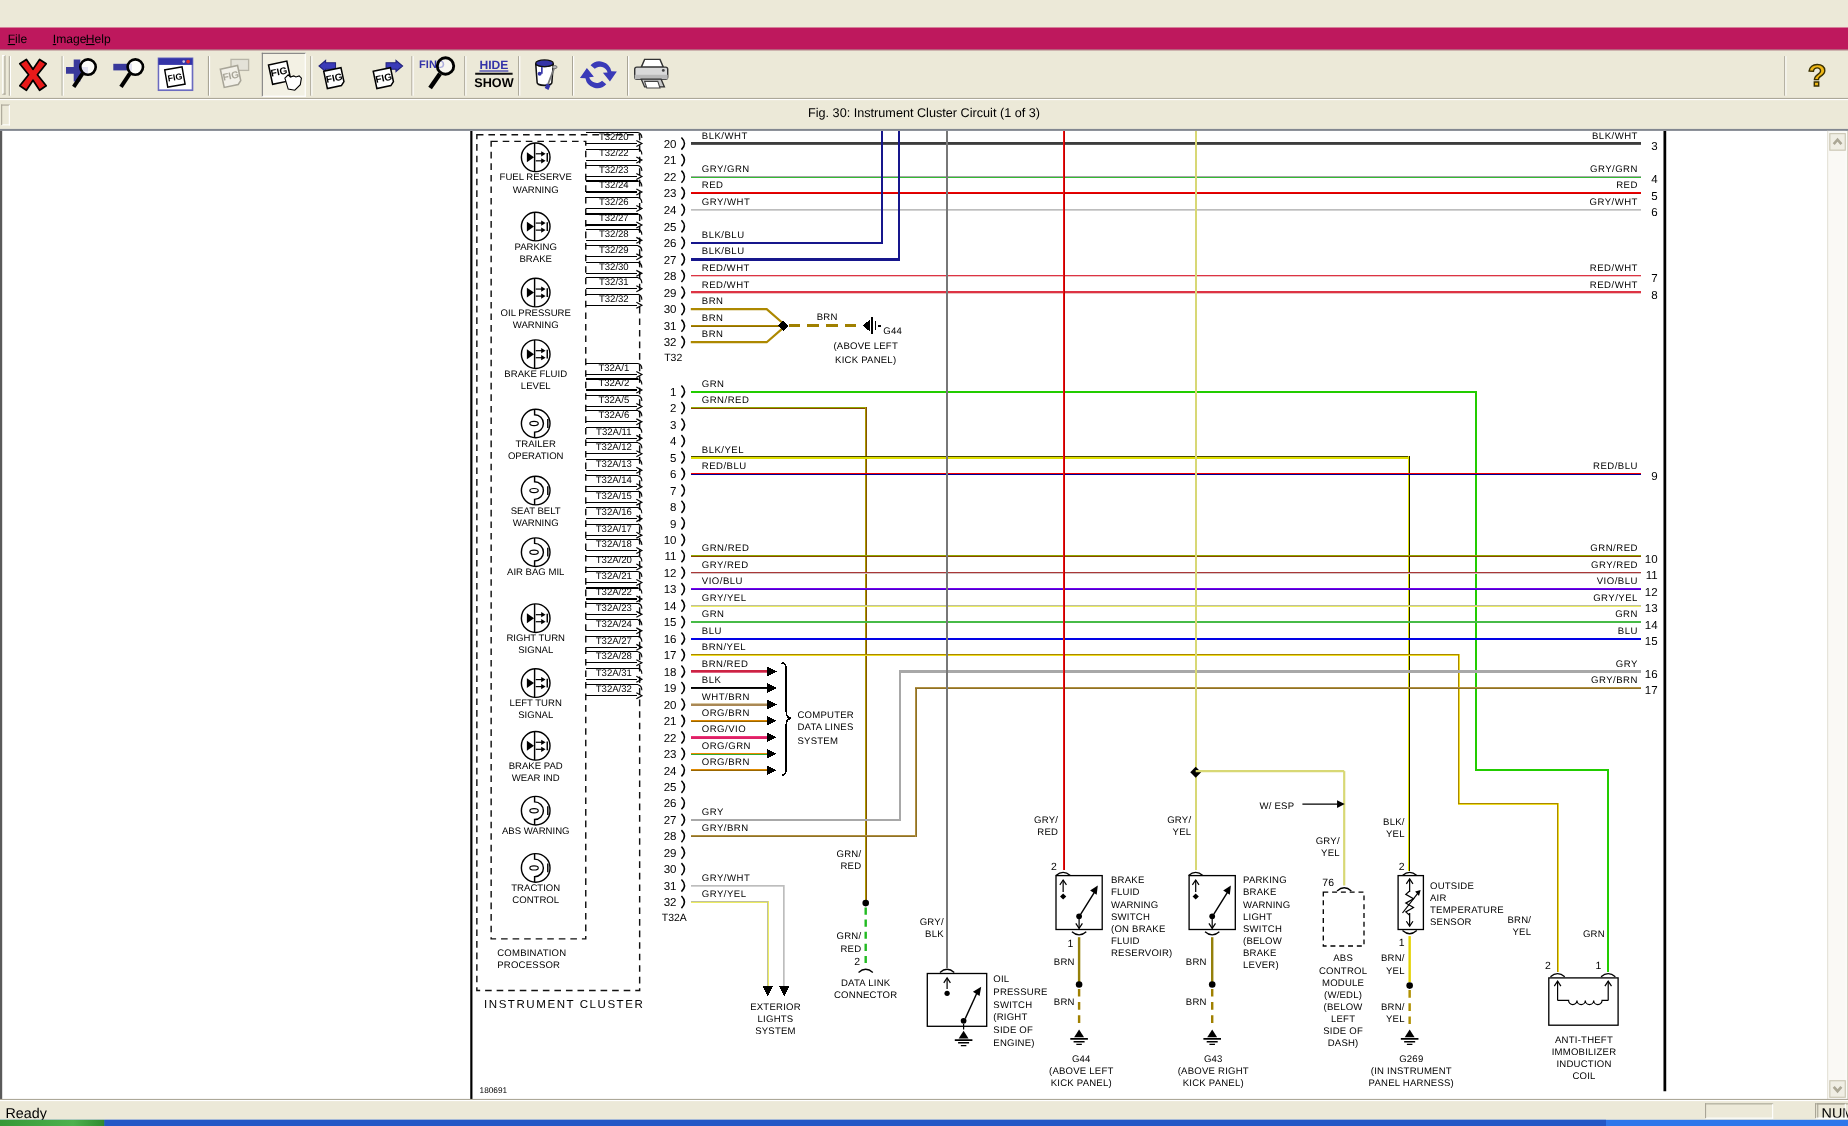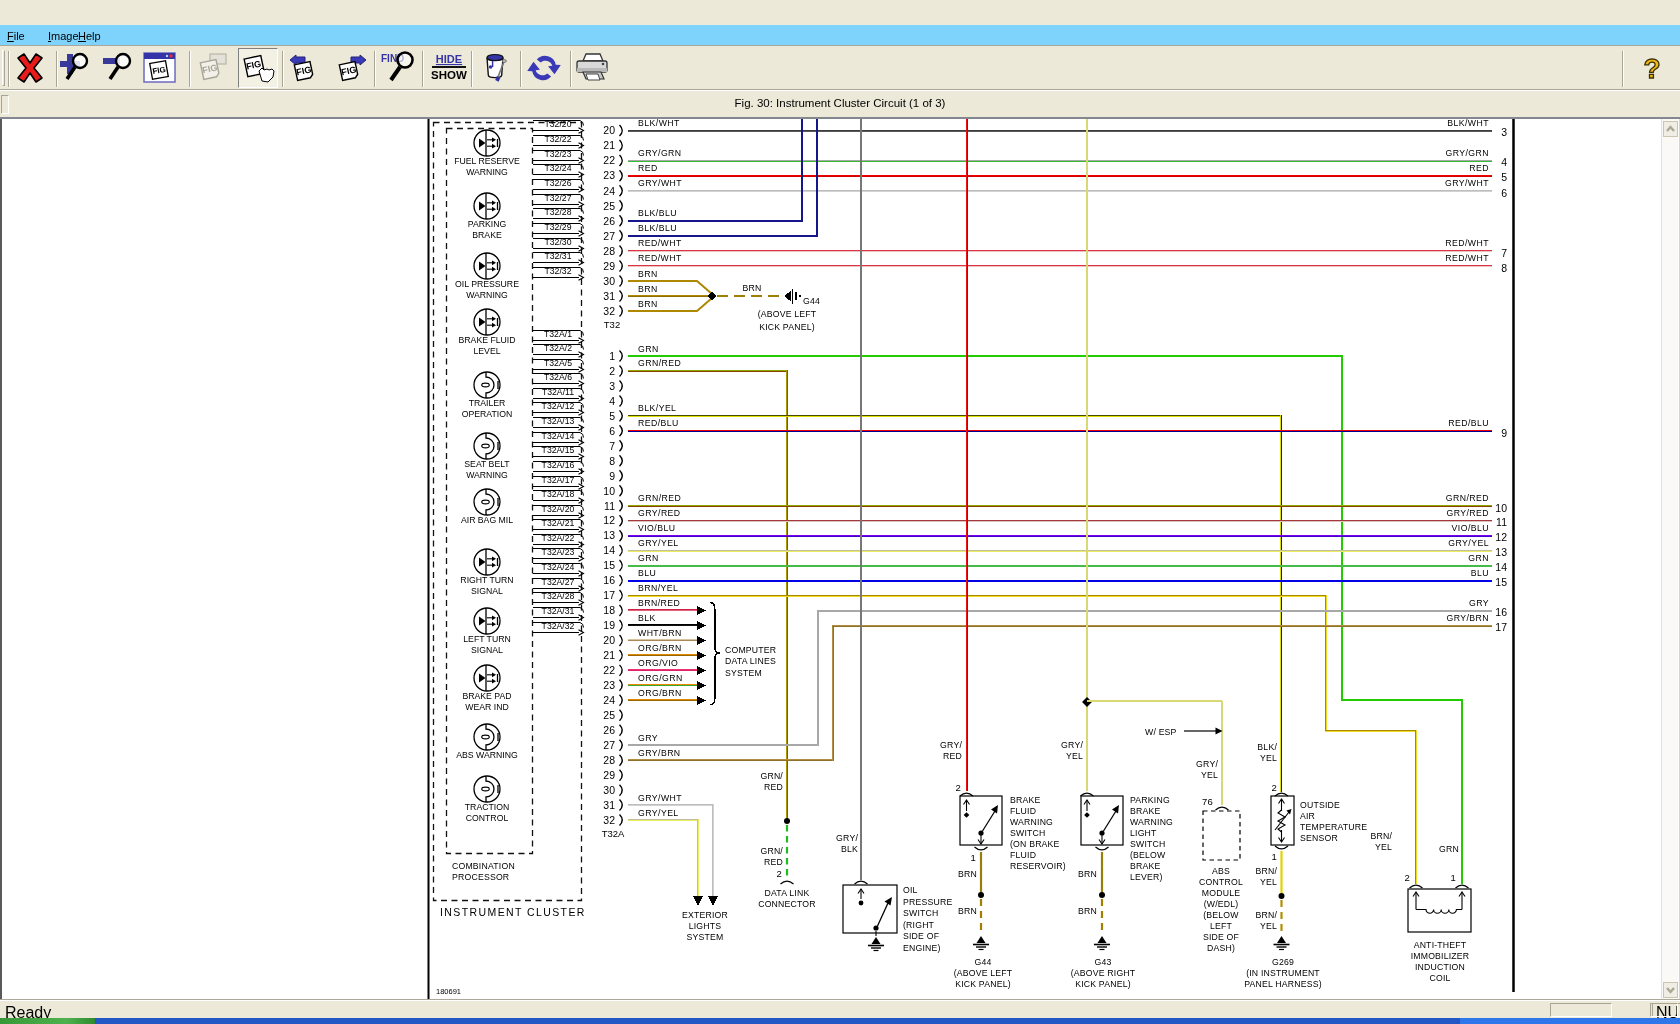--- a/index.html
+++ b/index.html
@@ -1,21 +1,21 @@
 <!DOCTYPE html>
 <html><head><meta charset="utf-8"><style>
 html,body{margin:0;padding:0;width:1680px;height:1024px;overflow:hidden;background:#ECE9D8;font-family:"Liberation Sans",sans-serif;}
 *{box-sizing:border-box}
 #title{position:absolute;left:0;top:0;width:1680px;height:25px;background:linear-gradient(180deg,#388EEC 0%,#1C5CD8 9%,#1E63E2 36%,#2470EC 66%,#3390F8 88%,#1C57BE 97%,#15439A 100%);margin-top:48px;}
 #title .cap{position:absolute;left:22px;top:3px;color:#fff;font-size:13.5px;font-weight:bold;letter-spacing:0.2px;text-shadow:1px 1px 1px #10327E;}
-#menubar{position:absolute;left:0;top:25px;width:1680px;height:21px;background:#7dd3fc;font-size:11px;color:#000;}
+#menubar{position:absolute;left:0;top:25px;width:1680px;height:21px;background:#be185d;font-size:11px;color:#000;}
 #toolbar{position:absolute;left:0;top:46px;width:1680px;height:45px;background:#ECE9D8;}
 #capbar{position:absolute;left:0;top:93px;width:1680px;height:24px;background:#ECE9D8;font-size:11.5px;}
 #canvas{position:absolute;left:0;top:117px;width:1680px;height:883px;background:#fff;border-top:2px solid #828790;}
-#status{position:absolute;left:0;top:1000px;width:1680px;height:18px;background:#ECE9D8;border-top:1px solid #fff;font-size:16px;}
+#status{position:absolute;left:0;top:1000px;width:1680px;height:18px;background:#ECE9D8;border-top:1px solid #fff;font-size:13px;}
 #taskbar{position:absolute;left:0;top:1018px;width:1680px;height:6px;background:#2E76EA;}
 svg text{font-family:"Liberation Sans",sans-serif;}
 </style></head><body>
 <div id="canvas"></div>
 <svg style="position:absolute;left:0;top:0" width="1680" height="1024" viewBox="0 0 1680 1024">
 <line x1="428.5" y1="119" x2="428.5" y2="999" stroke="#000" stroke-width="2"></line>
 <line x1="1513.5" y1="119" x2="1513.5" y2="992" stroke="#000" stroke-width="2.5"></line>
 <g stroke="#111" stroke-width="1.3" fill="none" stroke-dasharray="6,4.5">
 <rect x="433.5" y="122.5" width="148" height="778"></rect>
 <rect x="446.5" y="128.5" width="86" height="725"></rect>

